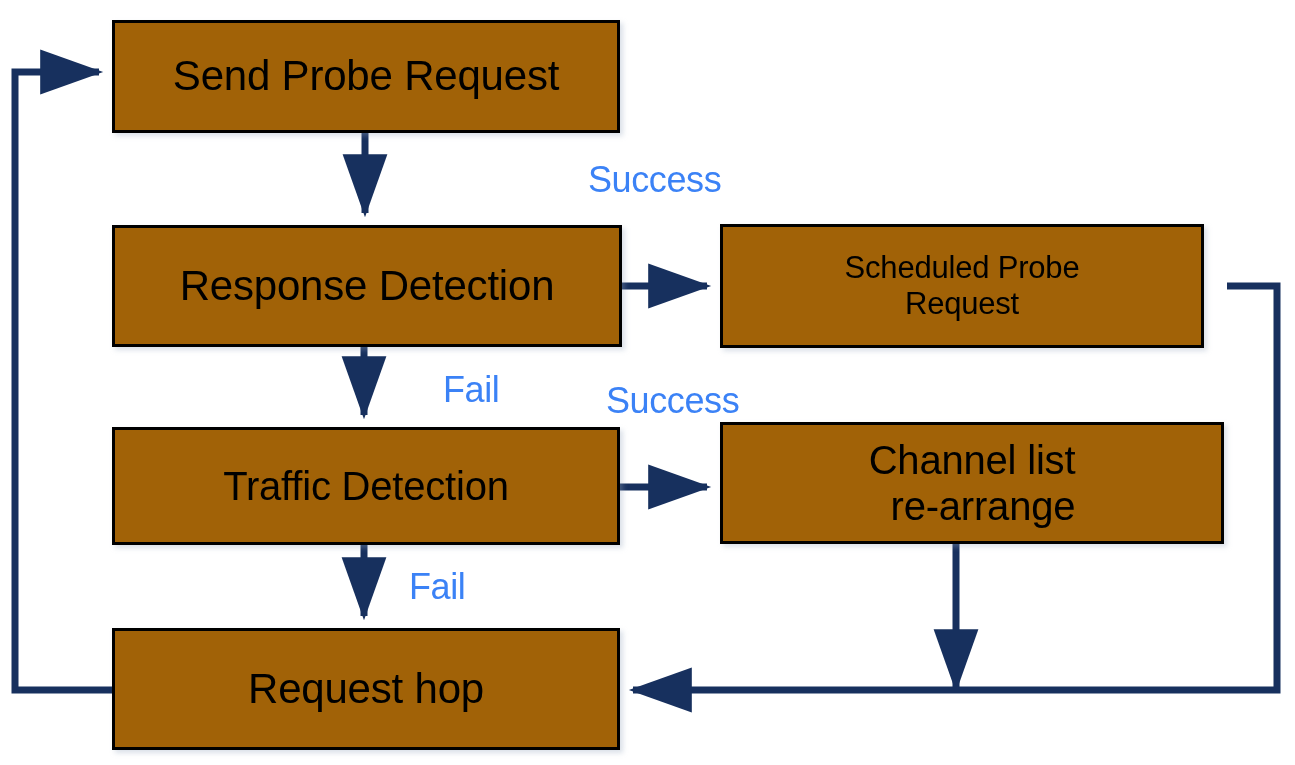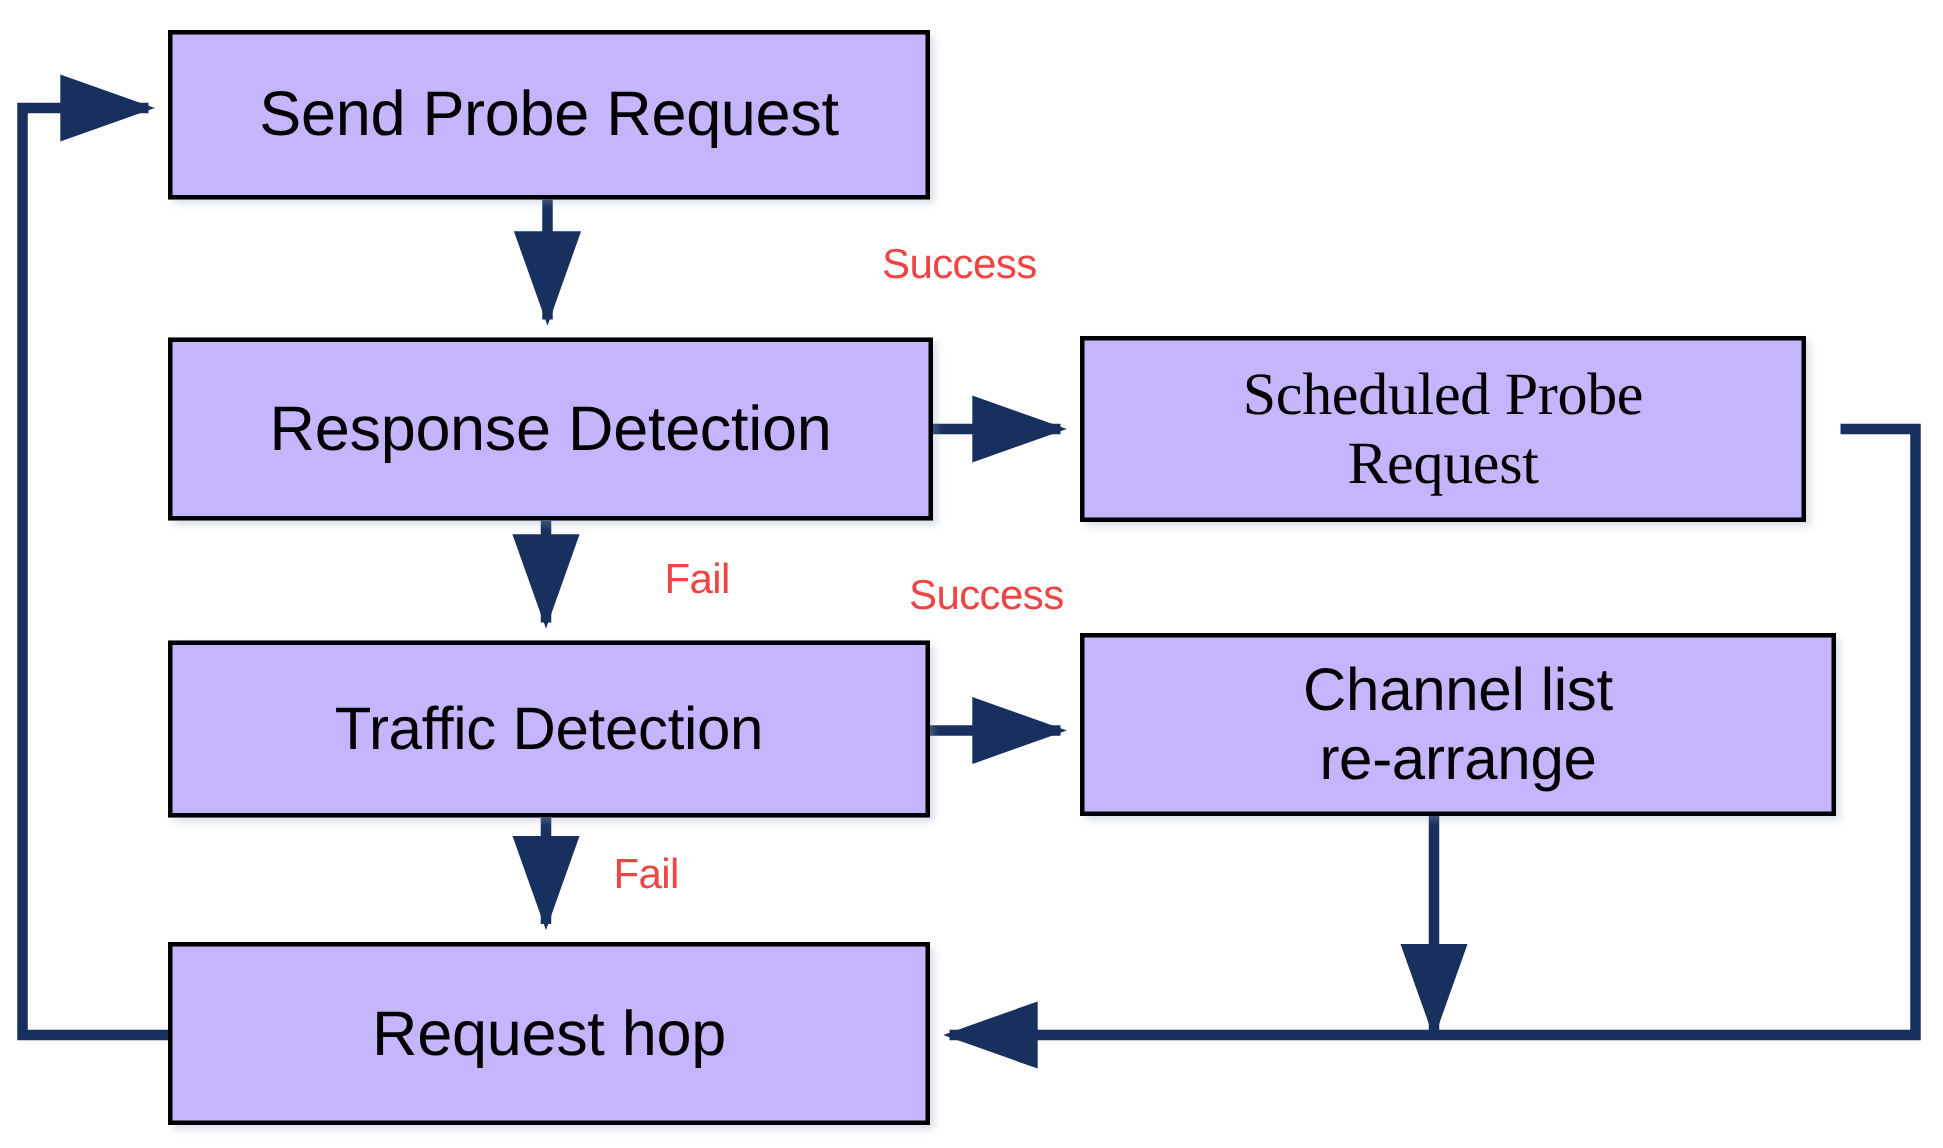--- a/index.html
+++ b/index.html
@@ -12,40 +12,40 @@
     width: 1295px;
     height: 765px;
     background: #ffffff;
     overflow: hidden;
     font-family: "Liberation Sans", sans-serif;
   }
   .node {
     position: absolute;
     box-sizing: border-box;
     border: 3px solid #000000;
-    background: #c4b5fd;
+    background: #a16207;
     box-shadow: 3px 3px 5px rgba(150,165,190,0.35);
     display: flex;
     align-items: center;
     justify-content: center;
     text-align: center;
     color: #000000;
     font-weight: 400;
     line-height: 1.15;
     letter-spacing: -0.2px;
   }
   .node .label {
     display: block;
     padding: 0 8px;
     white-space: pre-line;
   }
   .edge-label {
     position: absolute;
-    color: #ef4444;
-    font-size: 28px;
+    color: #3b82f6;
+    font-size: 36px;
     line-height: 1;
     white-space: nowrap;
     letter-spacing: -0.4px;
   }
   svg.wires {
     position: absolute;
     left: 0;
     top: 0;
     width: 1295px;
     height: 765px;
@@ -106,26 +106,26 @@
   </div>
 
   <div class="node" style="left:112px; top:427px; width:508px; height:118px; font-size:40px;justify-content:center;">
     <span class="label">Traffic Detection</span>
   </div>
 
   <div class="node" style="left:112px; top:628px; width:508px; height:122px; font-size:42px;">
     <span class="label">Request hop</span>
   </div>
 
-  <div class="node" style="left:720px; top:224px; width:484px; height:124px; font-size:40px;font-family:Liberation Serif, serif;">
+  <div class="node" style="left:720px; top:224px; width:484px; height:124px; font-size:31px;">
     <span class="label">Scheduled Probe
 Request</span>
   </div>
 
-  <div class="node" style="left:720px; top:422px; width:504px; height:122px; font-size:40px;">
+  <div class="node" style="left:720px; top:422px; width:504px; height:122px; font-size:40px;text-align:right;">
     <span class="label">Channel list
 re-arrange</span>
   </div>
 
   <div class="edge-label" style="left:588px; top:162px;">Success</div>
 
   <div class="edge-label" style="left:443px; top:372px;">Fail</div>
 
   <div class="edge-label" style="left:606px; top:383px;">Success</div>
 

